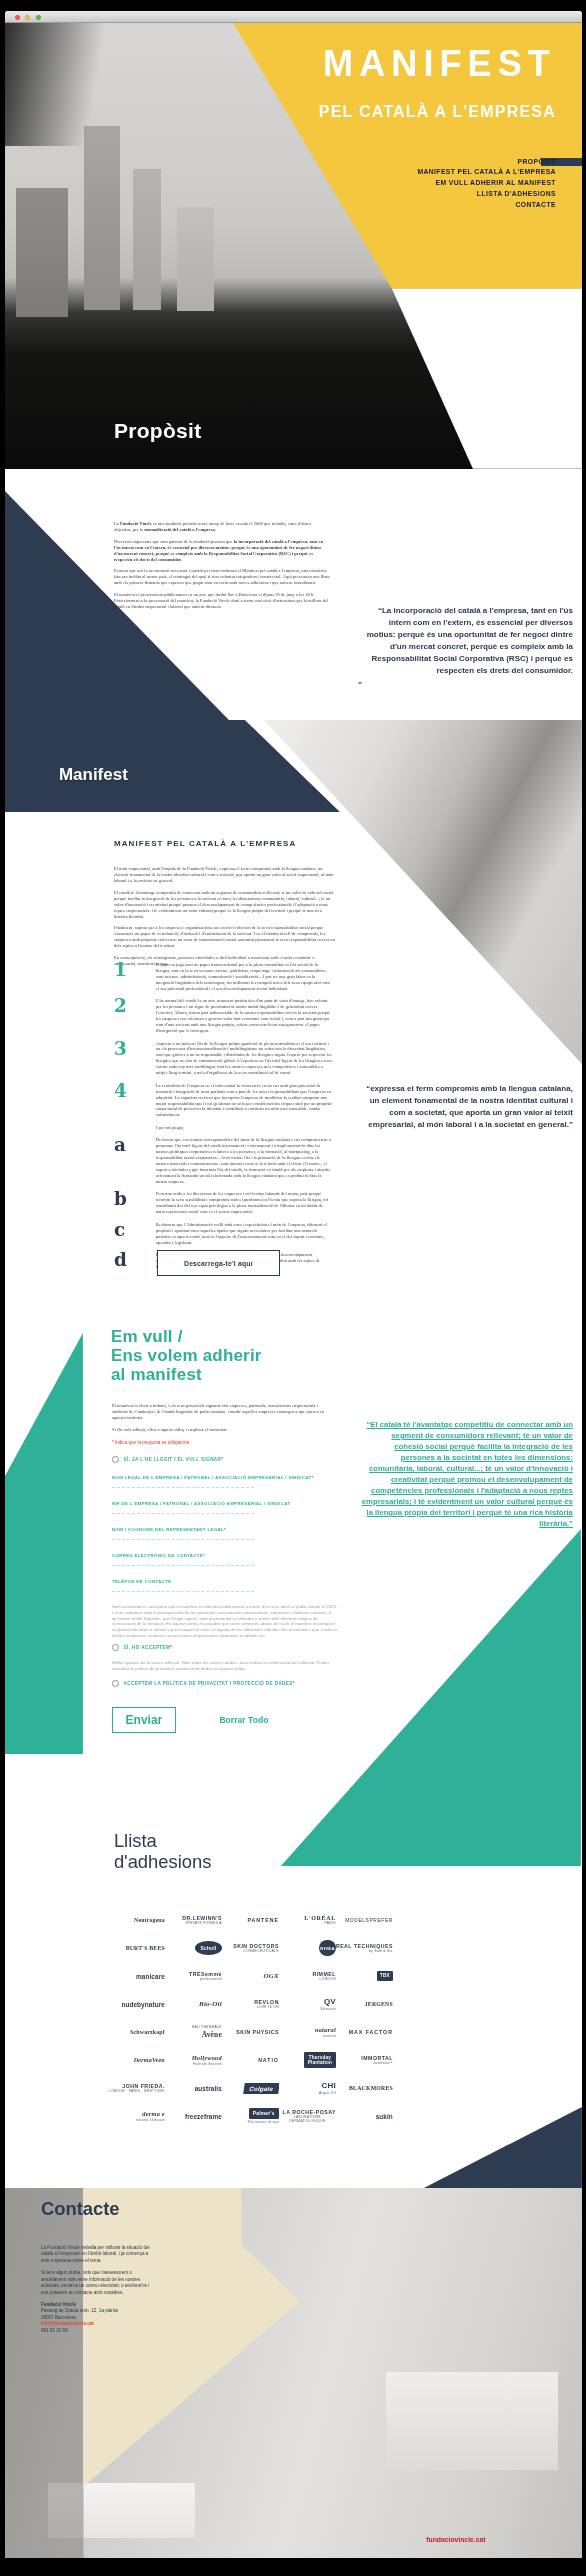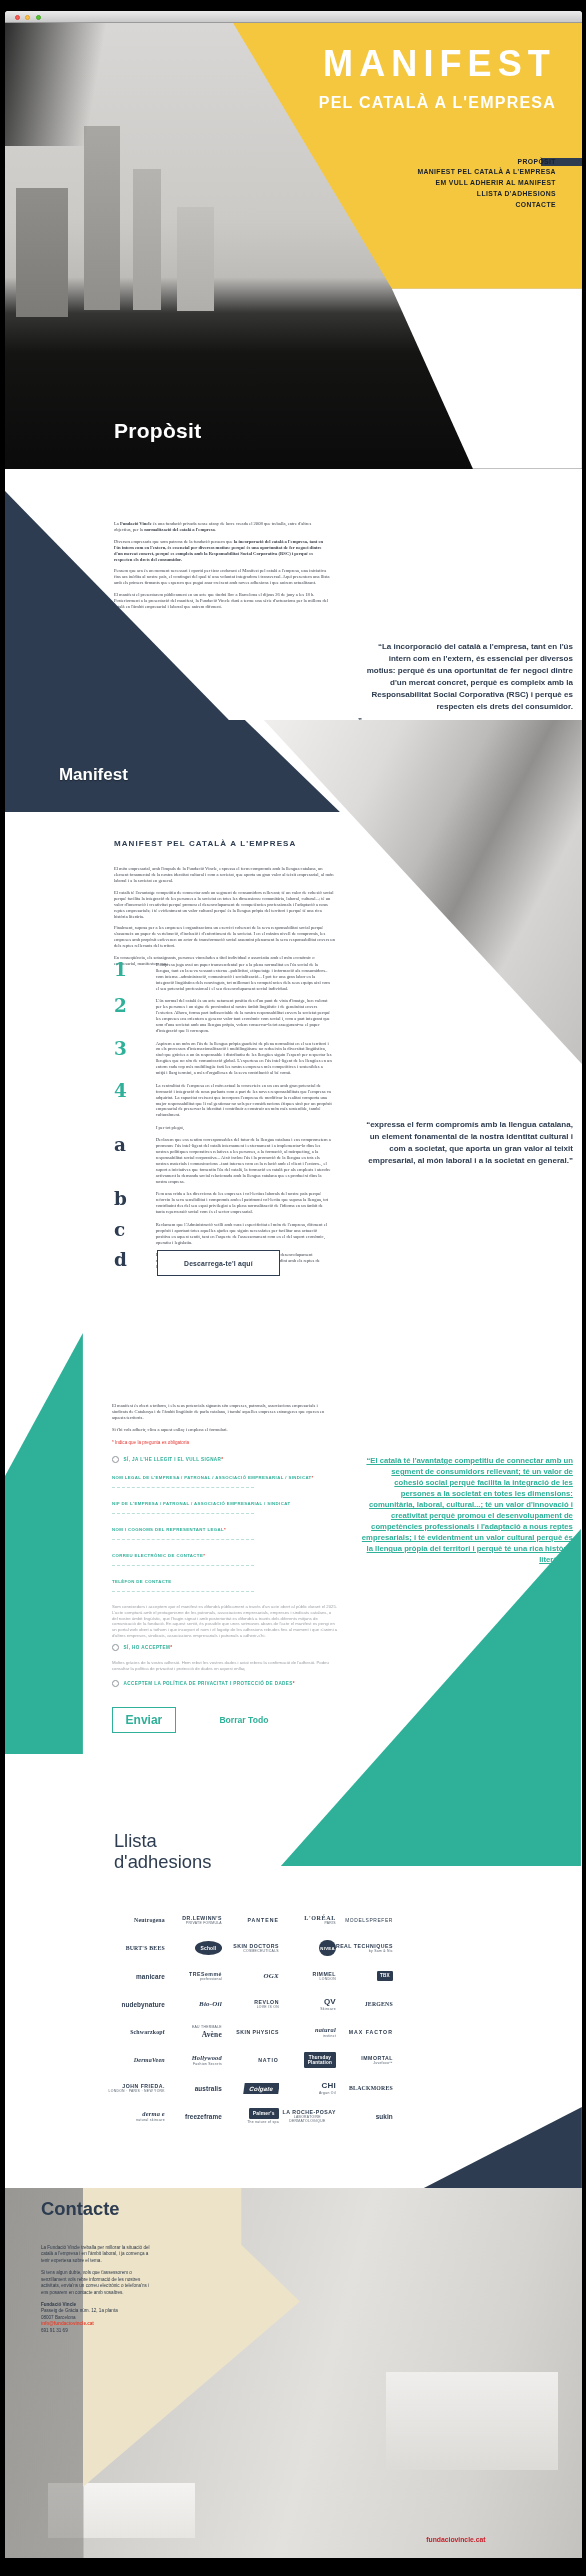--- a/index.html
+++ b/index.html
@@ -23,29 +23,29 @@
     linear-gradient(100deg, rgba(25,25,25,.9), rgba(25,25,25,0) 42%) no-repeat 0 0/221px 123px,
     linear-gradient(#a8a7a4,#8f8e8b) no-repeat 79px 103px/36px 184px,
     linear-gradient(#b5b4b1,#a3a29f) no-repeat 128px 146px/28px 141px,
     linear-gradient(#8f8e8b,#7c7b78) no-repeat 11px 165px/52px 129px,
     linear-gradient(#c2c1be,#b0afac) no-repeat 172px 184px/37px 104px,
     linear-gradient(180deg,#d8d7d5 0%,#cbcac7 44%,#bdbcb9 57%,#353534 65%,#141413 74%,#0b0b0b 100%);}
   .hero-yellow{position:absolute;inset:0;background:var(--yellow);clip-path:polygon(228px 0,577px 0,577px 266px,387px 266px);}
   .hero-white{position:absolute;inset:0;background:#fff;clip-path:polygon(387px 266px,577px 266px,577px 446px,468px 446px);}
   .hero-title{position:absolute;right:26px;top:22px;text-align:right;color:#fff;}
   .hero-title h1{font-size:36px;font-weight:700;letter-spacing:6.1px;line-height:37px;}
-  .hero-title .sub{font-size:16px;font-weight:700;letter-spacing:1.2px;margin-top:12px;}
+  .hero-title .sub{font-size:16px;font-weight:700;letter-spacing:1.2px;margin-top:21px;}
   .nav{position:absolute;right:26px;top:134px;text-align:right;}
   .nav .nav-item{font-size:6.8px;font-weight:700;letter-spacing:0.4px;line-height:10.7px;color:#18202c;cursor:pointer;}
   .nav-indicator{position:absolute;right:0;top:135px;width:41px;height:8px;background:var(--navy);}
   .proposit-title{position:absolute;left:109px;top:396px;color:#fff;font-size:21px;font-weight:600;letter-spacing:0.3px;}
   
   .serif{font-family:"Liberation Serif",serif;font-size:4.6px;line-height:6px;color:var(--ink);}
   .serif p{margin-bottom:5.5px;}
-  .quote{font-weight:700;font-size:8px;line-height:12px;text-align:right;margin-top:36px;}
+  .quote{font-weight:700;font-size:8px;line-height:12px;text-align:right;}
   .quote.navy{color:var(--navy);}
   .quote.teal{color:var(--teal);text-decoration:underline;}
   .qmark{display:block;text-align:left;margin-top:1.8px;}
   
   #tri-navy{left:0;top:480px;width:224px;height:229px;background:var(--navy);clip-path:polygon(0 0,100% 100%,0 100%);}
   #manifest-band{left:0;top:709px;width:369px;height:92px;background:var(--navy);clip-path:polygon(0 0,240px 0,335px 92px,0 92px);}
   #manifest-band-title{left:54px;top:754px;color:#fff;font-size:17px;font-weight:600;text-shadow:0 0.6px 1.2px rgba(0,0,0,.35);}
   #manifest-photo{left:259px;top:709px;width:318px;height:344px;clip-path:polygon(0 0,100% 0,100% 100%);
     background:linear-gradient(118deg,#f0efee 0%,#dcdbd9 28%,#bcbbb9 46%,#908f8d 58%,#d5d4d2 74%,#c2c1bf 100%);}
   #manifest-head{left:109px;top:828px;color:var(--navy);font-size:8px;font-weight:700;letter-spacing:1.1px;}
@@ -220,20 +220,26 @@
           <div class="mi-n">d</div>
           <div class="mi-t">Ens comprometem a abordar el foment de la llengua com a part del desenvolupament sostenible, per generar impactes positius abans de l'any 2030 coincidint amb els reptes de l'Agenda 2030.</div>
         </div>
       </div>
   </div>
 
   <div class="abs quote navy" style="left:356px;top:1072px;width:212px;">“expressa el ferm compromís amb la llengua catalana, un element fonamental de la nostra identitat cultural i com a societat, que aporta un gran valor al teixit empresarial, al món laboral i a la societat en general.”</div>
   <div class="abs btn-outline" id="btn-download">Descarrega-te'l aquí</div>
 
   <div class="abs" id="tri-teal-left"></div>
+  <div class="abs" id="form-head">
+
+  <div>Em vull /</div>
+      <div>Ens volem adherir</div>
+      <div>al manifest</div>
+    </div>
   <div class="abs serif" id="form-intro">
 
   <p>El manifest és obert a tothom, i els seus potencials signants són empreses, patronals, associacions empresarials i sindicats de Catalunya i de l'àmbit lingüístic de parla catalana, i també aquelles empreses estrangeres que operen en aquests territoris.</p>
       <p>Si t'hi vols adherir, clica a aquest enllaç i emplena el formulari.</p>
     </div>
   <div class="abs" id="form-note">* Indica que la pregunta es obligatoria</div>
 
   <div class="abs radio-row" style="left:107px;top:1445px;">
     <span class="radio"></span>
     <span class="radio-label"><span>SÍ, JA L'HE LLEGIT I EL VULL SIGNAR</span><span class="req">*</span></span>

